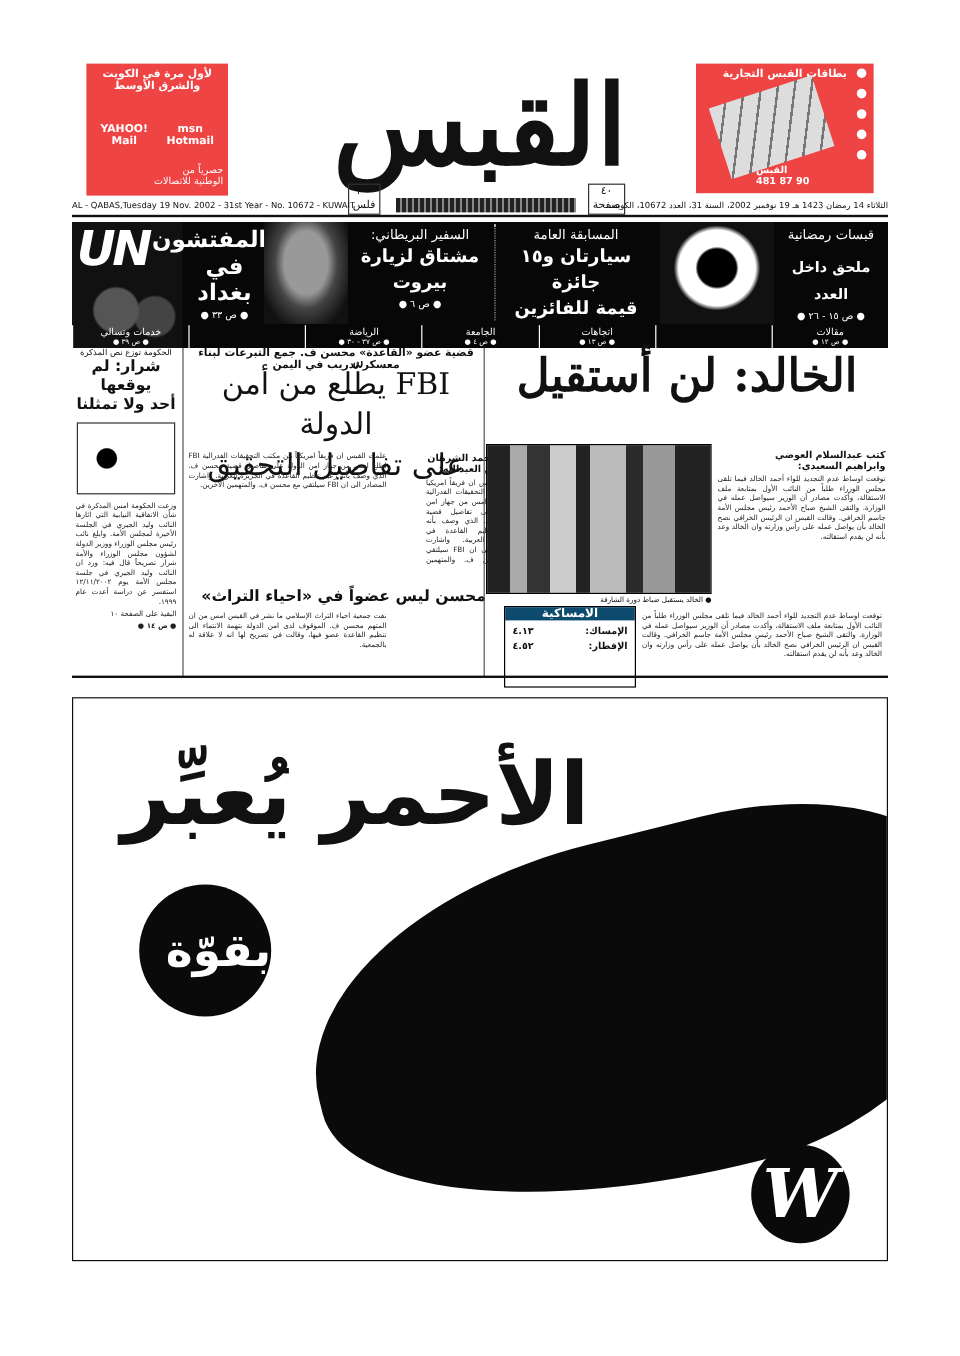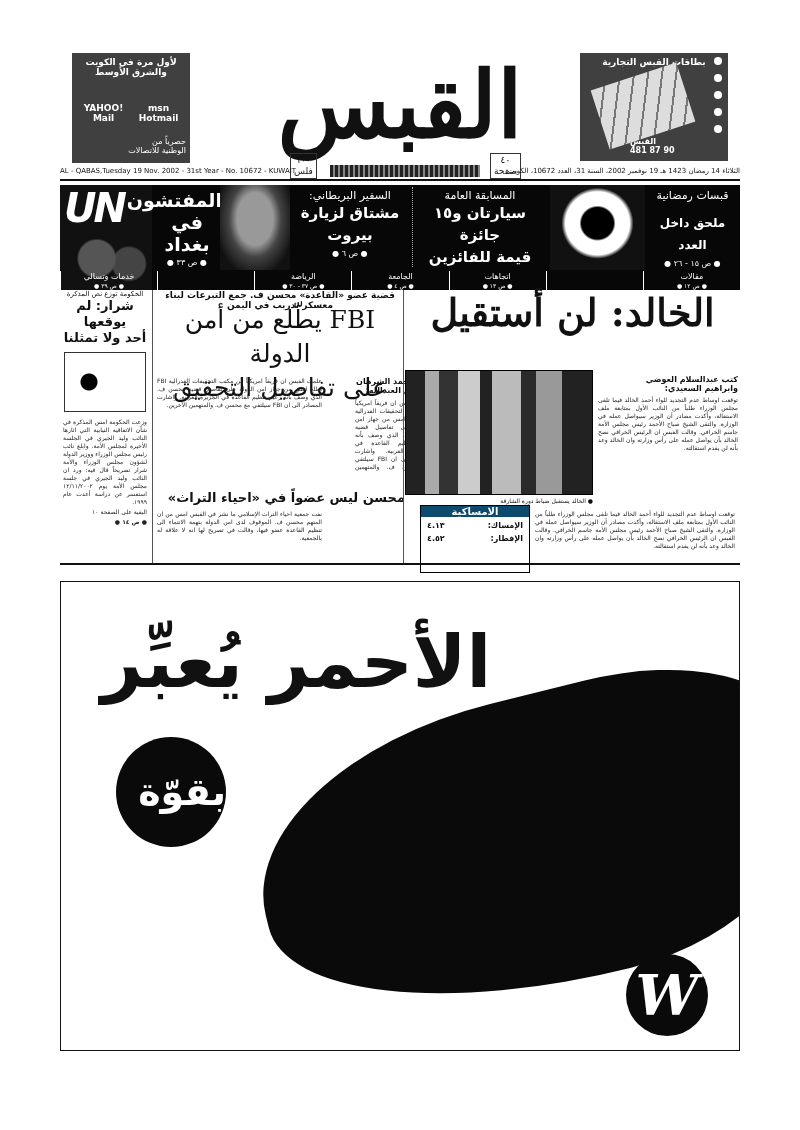--- a/index.html
+++ b/index.html
@@ -1,20 +1,20 @@
 <!DOCTYPE html>
 <html><head>
 <meta charset="utf-8">
 <style>
   * { box-sizing: border-box; margin: 0; padding: 0; }
   body { width: 800px; height: 1130px; background: #fff; position: relative; overflow: hidden; font-family: "DejaVu Sans", sans-serif; color: #111; }
   .page { position: absolute; left: 60px; top: 45px; width: 680px; }
   .rtl { direction: rtl; }
   .abs { position: absolute; }
-  .ad-box { background: #404040; color: #fff; }
+  .ad-box { background: #ef4444; color: #fff; }
   .ad-left { left: 12px; top: 8px; width: 118px; height: 110px; padding: 4px; font-size: 9px; text-align: center; }
   .ad-left .line1 { font-weight: bold; font-size: 9px; }
   .ad-left .brands { display: flex; justify-content: space-between; margin-top: 26px; font-size: 9px; font-weight: bold; }
   .ad-left .exclusive { margin-top: 14px; font-size: 8px; text-align: right; }
   .ad-right { left: 520px; top: 8px; width: 148px; height: 108px; padding: 4px; font-size: 8px; }
   .ad-right .title { text-align: center; font-weight: bold; font-size: 9px; }
   .ad-right .film { position: absolute; right: 6px; top: 4px; width: 10px; display: flex; flex-direction: column; gap: 9px; }
   .ad-right .film span { width: 8px; height: 8px; border-radius: 50%; background: #fff; display: block; }
   .ad-right .phone { position: absolute; left: 50px; bottom: 6px; font-size: 8px; font-weight: bold; }
   .cards { position: absolute; left: 18px; top: 22px; width: 90px; height: 62px; background: repeating-linear-gradient(115deg,#ddd 0 12px,#777 12px 14px); transform: rotate(-18deg); }

